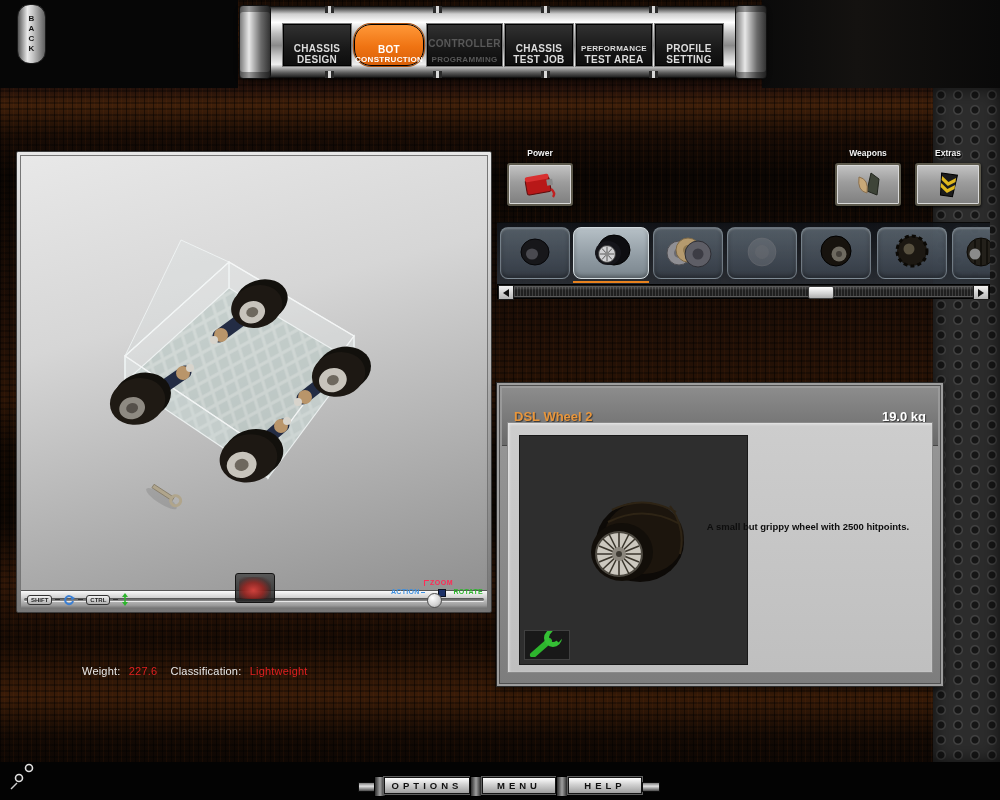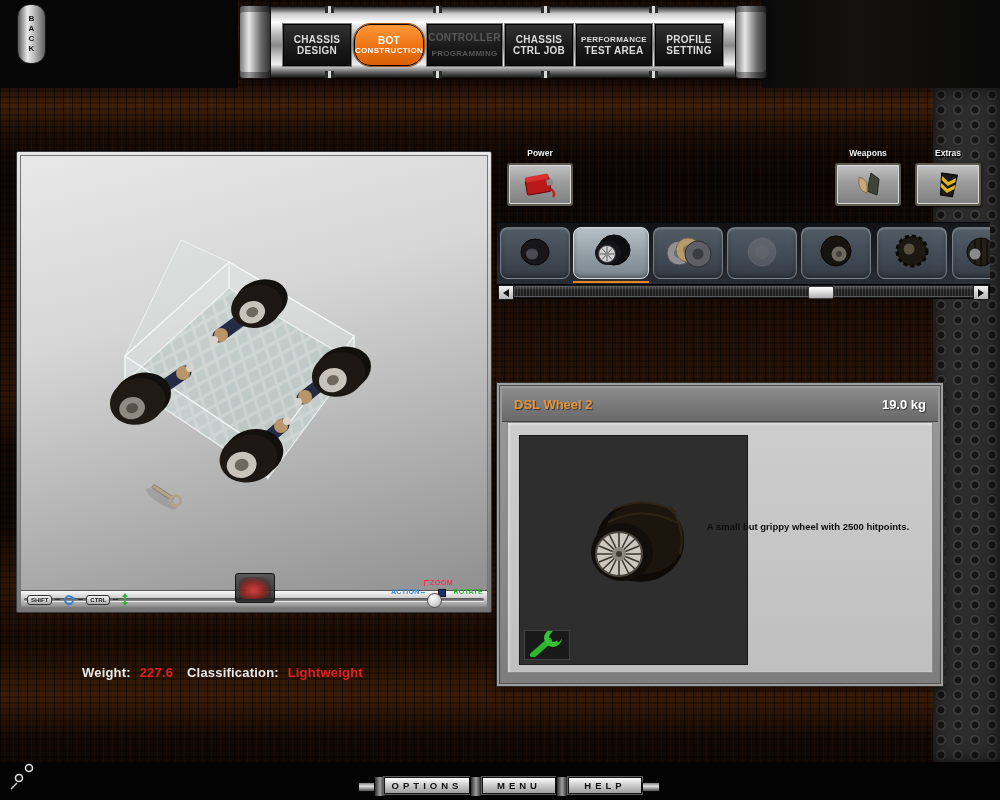--- a/index.html
+++ b/index.html
@@ -40,21 +40,21 @@
   .nav-cap{position:absolute;top:-2px;width:30px;height:72px;border:1px solid #111;border-radius:4px;
     background:linear-gradient(90deg,#7c7c7c,#e8e8e8 30%,#6a6a6a 70%,#333);
     box-shadow:inset 0 6px 0 rgba(0,0,0,0.35), inset 0 -6px 0 rgba(0,0,0,0.35);}
   .nav-cap.left{left:-3px;} .nav-cap.right{right:-3px;}
   .nav-bolts{position:absolute;left:36px;right:36px;height:7px;
     background:repeating-linear-gradient(90deg,transparent 0 47px,#2a2a2a 47px 50px,#d8d8d8 50px 53px,#2a2a2a 53px 56px,transparent 56px 108px);}
   .nav-bolts.top{top:-1px;} .nav-bolts.bottom{bottom:-1px;}
   .nav-tab{position:absolute;top:17px;height:42px;box-sizing:border-box;cursor:pointer;
     background:linear-gradient(180deg,#313131,#181818 60%,#0d0d0d);
     border:1px solid #000;box-shadow:0 0 0 1px #7a7a7a;color:#dcdcdc;
-    display:flex;flex-direction:column;justify-content:center;text-align:center;
+    display:flex;flex-direction:column;justify-content:flex-end;text-align:center;
     font-weight:bold;font-size:10px;line-height:11px;letter-spacing:0.3px;}
   .nav-tab .sm{font-size:8px;line-height:10px;}
   .nav-tab.active{background:linear-gradient(180deg,#ff9838,#ef7312 55%,#d96008);color:#fff;
     box-shadow:0 0 0 1px #a85010;border-radius:17px;}
   .nav-tab.disabled{color:#585858;}
   .nt0{left:41px;width:68px;} .nt1{left:112px;width:70px;} .nt2{left:185px;width:75px;gap:6px;}
   .nt3{left:263px;width:68px;} .nt4{left:334px;width:76px;} .nt5{left:413px;width:68px;}
 
   
   .viewport-frame{position:absolute;left:16px;top:151px;width:476px;height:462px;z-index:2;
@@ -80,21 +80,21 @@
   .zoom-label::before{content:"";display:inline-block;width:4px;height:5px;border-left:1px solid #ff2a55;
     border-top:1px solid #ff2a55;margin-right:1px;vertical-align:middle;}
   .action-label{position:absolute;left:0;top:7px;color:#3c8fe0;font-size:7px;font-weight:bold;letter-spacing:0.3px;}
   .action-label::after{content:"";display:inline-block;width:4px;height:1px;background:#3c8fe0;vertical-align:middle;margin-left:1px;}
   .rotate-label{position:absolute;right:-4px;top:7px;color:#2db52d;font-size:7px;font-weight:bold;letter-spacing:0.3px;}
   .mode-marker{position:absolute;left:47px;top:8px;width:6px;height:6px;background:#1a2f66;border:1px solid #0a1020;}
   .cam-knob{position:absolute;left:36px;top:12px;width:13px;height:13px;border-radius:50%;cursor:pointer;
     background:radial-gradient(circle at 35% 30%,#fff,#d2d2d2 60%,#9a9a9a);border:1px solid #4e4e4e;}
 
   
-  .status-line{position:absolute;left:82px;top:665px;z-index:2;font-size:13px;font-weight:bold;letter-spacing:0.2px;}
+  .status-line{position:absolute;left:82px;top:665px;z-index:2;font-size:11px;font-weight:normal;letter-spacing:0.2px;}
   .status-line .lbl{color:#e9e9e9;} .status-line .val{color:#e02020;margin-right:10px;margin-left:5px;}
 
   
   .categories{position:absolute;left:497px;top:148px;width:493px;height:70px;z-index:3;}
   .cat{position:absolute;width:78px;text-align:center;cursor:pointer;}
   .cat .cat-label{font-size:8.5px;font-weight:bold;color:#f2f2f2;text-shadow:1px 1px 1px #000;height:12px;}
   .cat .cat-btn{margin:3px auto 0;width:66px;height:43px;border-radius:3px;border:2px solid #5c594c;box-sizing:border-box;
     background:linear-gradient(180deg,#c4c4c4,#9c9c9c 45%,#7f7f7f);
     box-shadow:inset 0 0 0 1px #d8d8d8,0 1px 3px #000;display:flex;align-items:center;justify-content:center;}
   .c0{left:4px;} .c1{left:88px;} .c2{left:169px;} .c3{left:250px;} .c4{left:332px;} .c5{left:412px;}
@@ -122,21 +122,21 @@
   .sb-arrow.left{left:0;} .sb-arrow.right{right:0;}
   .tri-l{width:0;height:0;border-top:4px solid transparent;border-bottom:4px solid transparent;border-right:6px solid #101010;}
   .tri-r{width:0;height:0;border-top:4px solid transparent;border-bottom:4px solid transparent;border-left:6px solid #101010;}
   .sb-thumb{position:absolute;left:310px;top:1px;width:24px;height:11px;border-radius:2px;cursor:grab;
     background:linear-gradient(180deg,#ffffff,#d2d2d2 60%,#aeaeae);border:1px solid #3e3e3e;}
 
   
   .detail-panel{position:absolute;left:497px;top:383px;width:446px;height:303px;z-index:3;box-sizing:border-box;
     background:linear-gradient(180deg,#9b9b9b,#7d7d7d);border:2px solid #9e9e9e;outline:1px solid #2c2c2c;
     box-shadow:inset 0 0 0 1px #4f4f4f,0 3px 8px rgba(0,0,0,0.65);}
-  .dp-header{position:absolute;left:3px;right:3px;top:3px;height:27px;padding:3px 12px;
+  .dp-header{position:absolute;left:3px;right:3px;top:3px;height:27px;padding:15px 12px;
     background:linear-gradient(180deg,#8c8c8c,#696969);border-bottom:1px solid #474747;
     display:flex;align-items:center;justify-content:space-between;}
   .dp-title{color:#e8963c;font-size:13px;font-weight:bold;text-shadow:1px 1px 1px rgba(0,0,0,0.55);}
   .dp-weight{color:#fff;font-size:13px;font-weight:bold;text-shadow:1px 1px 1px rgba(0,0,0,0.55);}
   .dp-body{position:absolute;left:8px;right:8px;top:37px;bottom:11px;
     background:linear-gradient(180deg,#cdcdcd,#bfbfbf);border:1px solid #8a8a8a;
     box-shadow:inset 1px 1px 3px rgba(255,255,255,0.6);}
   .dp-preview{position:absolute;left:11px;top:12px;width:227px;height:228px;background:#2e2e2e;border:1px solid #191919;}
   .wrench-btn{position:absolute;left:4px;bottom:4px;width:44px;height:28px;background:#191919;border:1px solid #404040;cursor:pointer;}
   .dp-desc{position:absolute;left:300px;top:98px;transform:translateX(-50%);white-space:nowrap;
@@ -179,21 +179,21 @@
     <div class="nav-tab nt1 active">
       <span>BOT</span>
       <span class="sm">CONSTRUCTION</span>
     </div>
     <div class="nav-tab nt2 disabled">
       <span>CONTROLLER</span>
       <span class="sm">PROGRAMMING</span>
     </div>
     <div class="nav-tab nt3">
       <span>CHASSIS</span>
-      <span>CTRL JOB</span>
+      <span>TEST JOB</span>
     </div>
     <div class="nav-tab nt4">
       <span class="sm">PERFORMANCE</span>
       <span>TEST AREA</span>
     </div>
     <div class="nav-tab nt5">
       <span>PROFILE</span>
       <span>SETTING</span>
     </div>
   </div>

